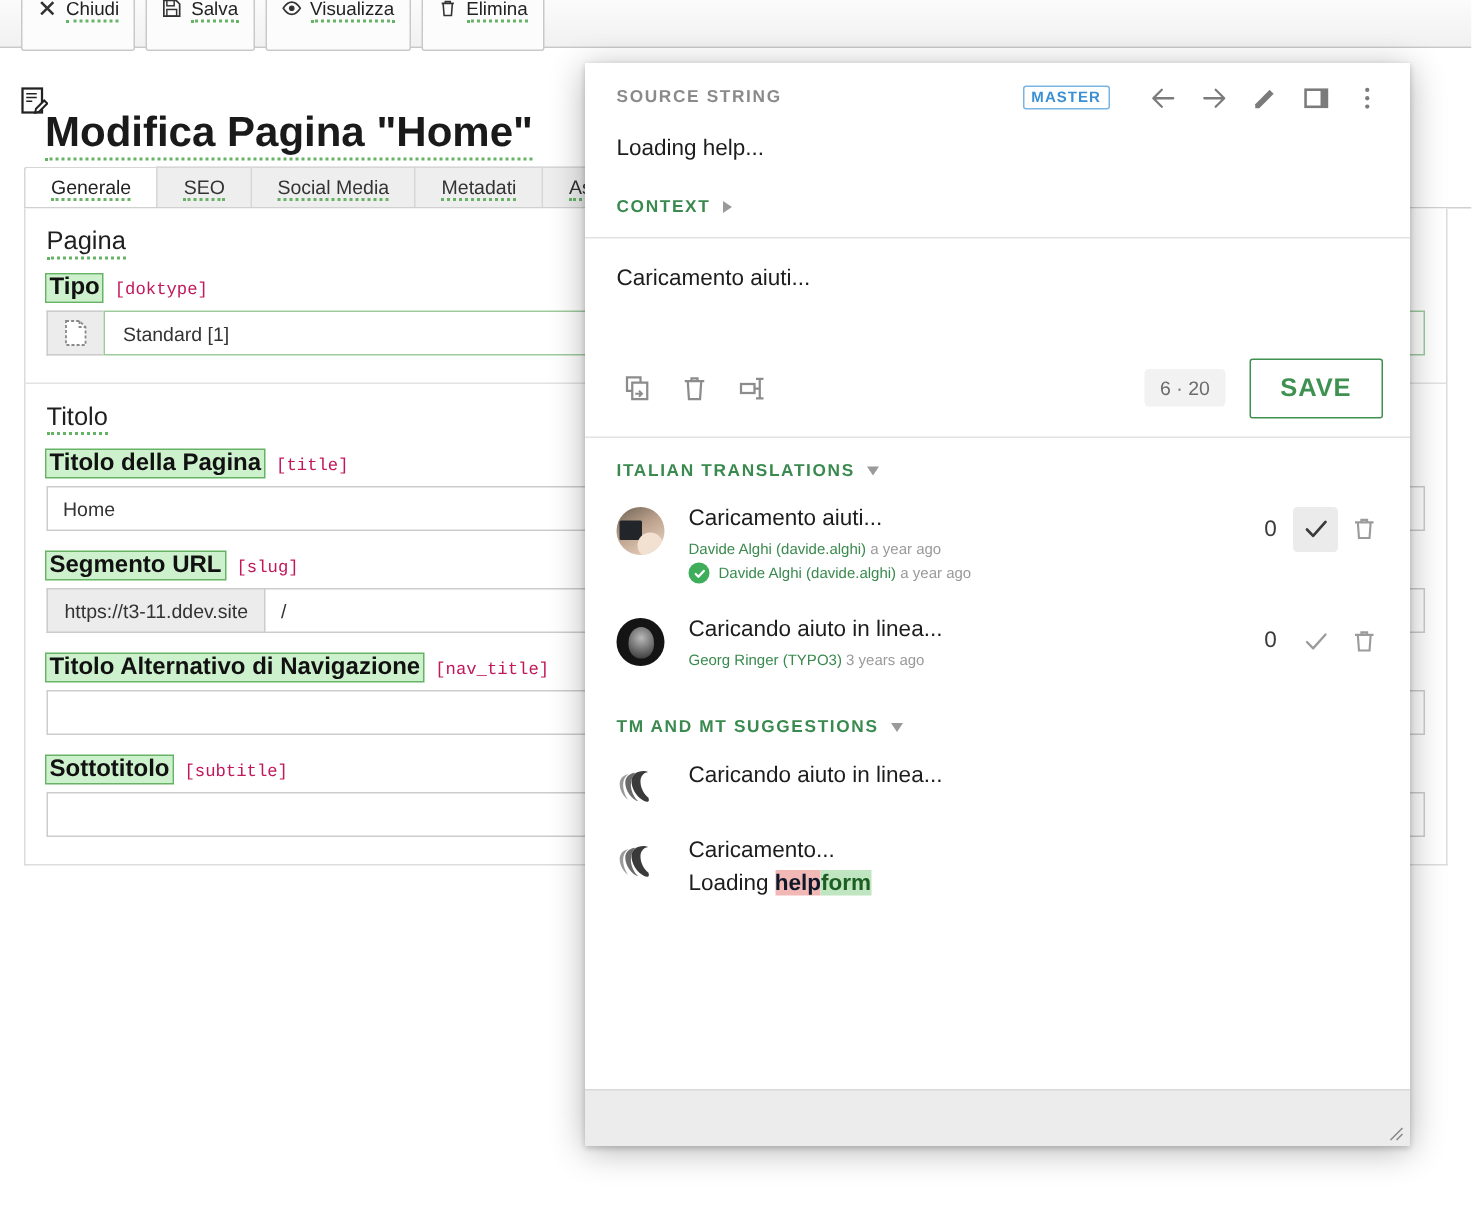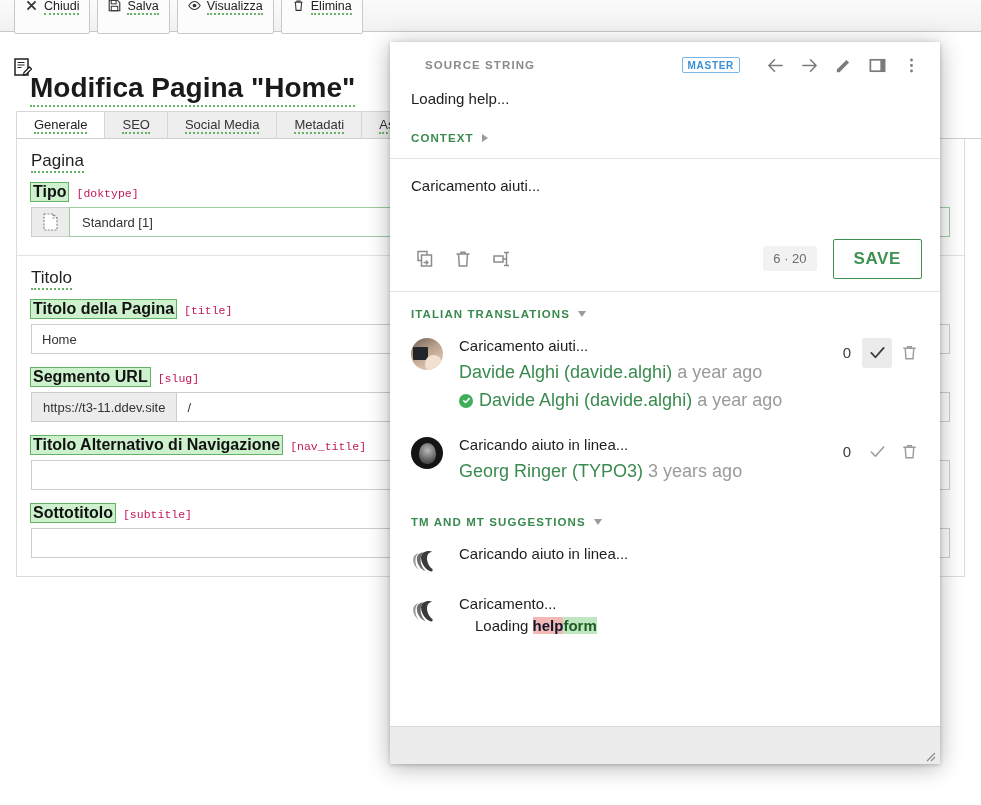--- a/index.html
+++ b/index.html
@@ -125,21 +125,21 @@
   .win-btn {
     width: 30px; height: 30px; display: flex; align-items: center;
     justify-content: center; color: #666; cursor: pointer;
   }
   .win-btn svg { width: 14px; height: 14px; display:block; }
 
   .dlg-body { flex: 1; overflow: hidden; display: flex; flex-direction: column; background:#fff; }
 
   .src-bar {
     display: flex; align-items: center; height: 46px;
-    padding: 0 16px 0 35px; flex: 0 0 46px;
+    padding: 0 16px 0 21px; flex: 0 0 46px;
   }
   .src-label {
     font-size: 11.5px; letter-spacing: 1.1px; color: #8a8a8a; font-weight: bold; flex: 1;
   }
   .badge-master {
     font-size: 10px; letter-spacing: .7px; font-weight: bold; color: #3b8fd4;
     border: 1px solid #79b6e3; border-radius: 2px; padding: 2px 5px 1px 5px;
     margin-right: 14px;
   }
   .icon-btn {
@@ -210,21 +210,21 @@
     background:#f2e0d0; border-radius:50%;
   }
   .avatar.a2 { background: #141414; }
   .avatar.a2::before {
     content:""; position:absolute; left:8px; top:6px; width:17px; height:21px;
     background: radial-gradient(circle at 50% 35%, #b9b9b9 0%, #6a6a6a 55%, #2c2c2c 100%);
     border-radius: 50% 50% 45% 45%;
   }
   .tr-main { flex: 1; padding-left: 16px; }
   .tr-text { font-size: 15px; color: #1d1d1d; line-height: 1.35; margin-bottom: 3px; }
-  .tr-meta { font-size: 18px; color: #9a9a9a; line-height: 1.55; }
+  .tr-meta { font-size: 10px; color: #9a9a9a; line-height: 1.55; }
   .tr-meta .who { color: #3a8a4f; }
   .tr-approved { display: flex; align-items: center; gap: 6px; }
   .check-circle {
     width: 14px; height: 14px; border-radius: 50%; background: #3fae5a;
     display: flex; align-items: center; justify-content: center; flex: 0 0 14px;
   }
   .check-circle svg { width: 9px; height: 9px; }
   .tr-actions { display: flex; align-items: flex-start; gap: 2px; padding-top: 2px; }
   .vote-count { font-size: 15px; color: #3c3c3c; width: 26px; text-align: center; line-height: 30px; }
   .act-btn {
@@ -547,21 +547,21 @@
       <div class="sg-row">
         <span class="sg-logo">
           <svg viewBox="0 0 24 20">
             <path d="M13.6 2.2c-3.6 0-6.1 2-6.1 5 0 3 1.6 6.3 4.1 8.5 1.4 1.2 2.8 1.9 3.7 1.9.6 0 .9-.3.9-.9 0-.3-.1-.7-.2-1.1-1.9-1.3-4-4.6-4-8 0-2.6 1.4-4.4 3.8-4.8-.7-.4-1.4-.6-2.2-.6z" fill="#3a3a3a"></path>
             <path d="M9.4 3.1C6.4 3.4 4.4 5.3 4.4 8c0 3 1.7 6.2 4.2 8.2.8.6 1.6 1 2.2 1.1-2-1.9-3.6-5.1-3.6-8.1 0-2.8 1-4.9 2.2-6.1z" fill="#6a6a6a"></path>
             <path d="M5.9 3.8C3.2 4.5 1.6 6.3 1.6 8.7c0 2.9 1.7 6 4.1 7.9-1.5-2.1-2.4-4.8-2.4-7.3 0-2.3.9-4.2 2.6-5.5z" fill="#9a9a9a"></path>
           </svg>
         </span>
         <div class="sg-main">
           <div class="sg-text">Caricamento...</div>
-          <div class="sg-meta"><span style="font-size:15px;color:#1d1d1d;margin-left:16px;">Loading </span><span class="diff-del" style="font-size:15px;font-weight:bold;">help</span><span class="diff-ins" style="font-size:15px;font-weight:bold;">form</span></div>
+          <div class="sg-meta"><span style="font-size:15px;color:#1d1d1d;">Loading </span><span class="diff-del" style="font-size:15px;font-weight:bold;">help</span><span class="diff-ins" style="font-size:15px;font-weight:bold;">form</span></div>
         </div>
       </div>
 
     </div>
 
     <div class="dlg-footer">
       <span class="resize-grip">
         <svg viewBox="0 0 13 13">
             <path d="M12 4 4 12M12 8 8 12" stroke="#8a8a8a" stroke-width="1.1" fill="none"></path>
           </svg>

